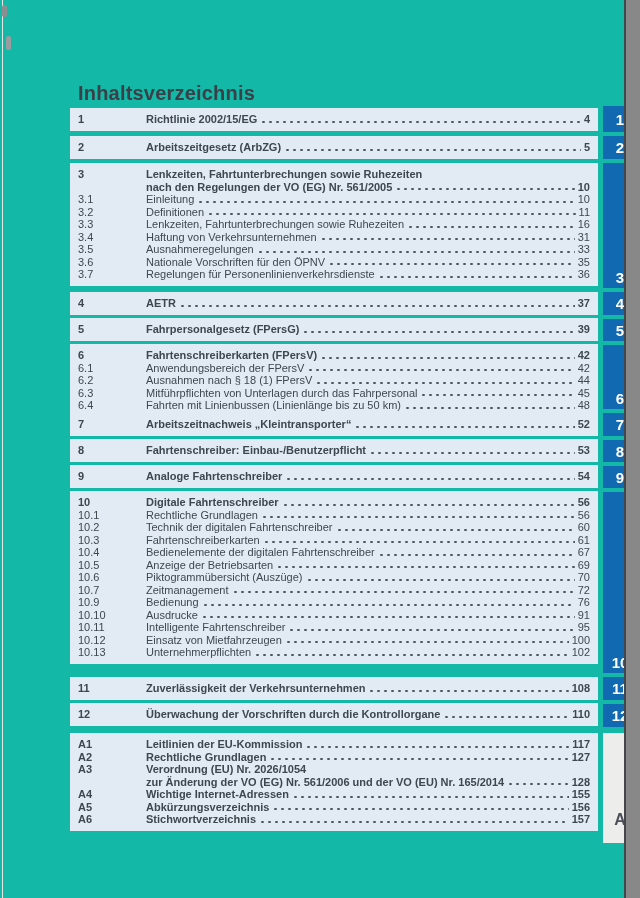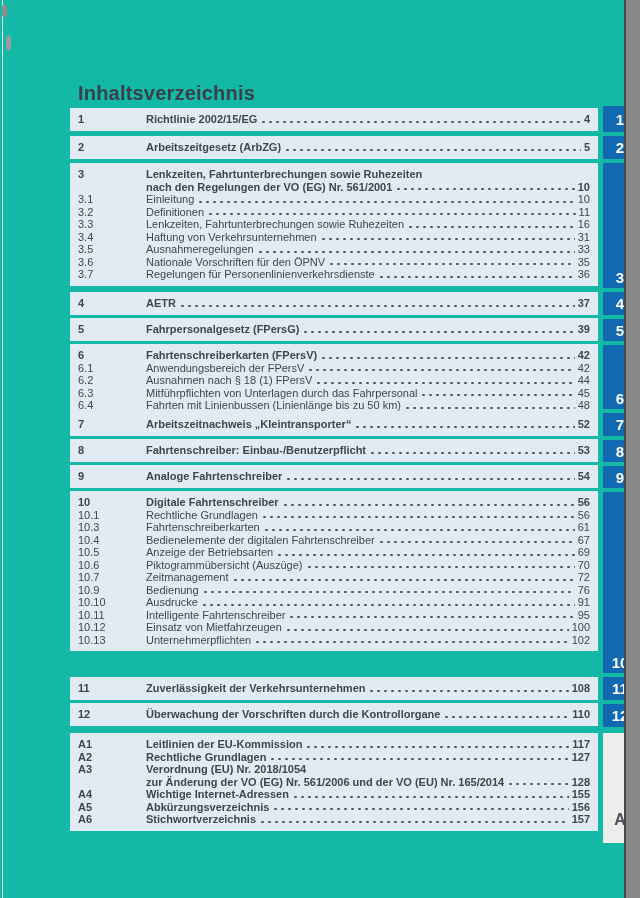--- a/index.html
+++ b/index.html
@@ -89,21 +89,21 @@
         </div>
       </div>
       <div class="block" style="top: 163px; background: rgb(226, 235, 244);">
         <div class="row bold">
           <span class="num">3</span>
           <span class="lines">
             <span class="line">
               <span class="t">Lenkzeiten, Fahrtunterbrechungen sowie Ruhezeiten</span>
             </span>
             <span class="line">
-              <span class="t">nach den Regelungen der VO (EG) Nr. 561/2001</span>
+              <span class="t">nach den Regelungen der VO (EG) Nr. 561/2005</span>
               <span class="leader"></span>
               <span class="pg">10</span>
             </span>
           </span>
         </div>
         <div class="row">
           <span class="num">3.1</span>
           <span class="lines">
             <span class="line">
               <span class="t">Einleitung</span>
@@ -300,20 +300,30 @@
           <span class="num">10.1</span>
           <span class="lines">
             <span class="line">
               <span class="t">Rechtliche Grundlagen</span>
               <span class="leader"></span>
               <span class="pg">56</span>
             </span>
           </span>
         </div>
         <div class="row">
+          <span class="num">10.2</span>
+          <span class="lines">
+            <span class="line">
+              <span class="t">Technik der digitalen Fahrtenschreiber</span>
+              <span class="leader"></span>
+              <span class="pg">60</span>
+            </span>
+          </span>
+        </div>
+        <div class="row">
           <span class="num">10.3</span>
           <span class="lines">
             <span class="line">
               <span class="t">Fahrtenschreiberkarten</span>
               <span class="leader"></span>
               <span class="pg">61</span>
             </span>
           </span>
         </div>
         <div class="row">
@@ -449,21 +459,21 @@
               <span class="t">Rechtliche Grundlagen</span>
               <span class="leader"></span>
               <span class="pg">127</span>
             </span>
           </span>
         </div>
         <div class="row bold">
           <span class="num">A3</span>
           <span class="lines">
             <span class="line">
-              <span class="t">Verordnung (EU) Nr. 2018/1054</span>
+              <span class="t">Verordnung (EU) Nr. 2026/1054</span>
             </span>
             <span class="line">
               <span class="t">zur Änderung der VO (EG) Nr. 561/2006 und der VO (EU) Nr. 165/2014</span>
               <span class="leader"></span>
               <span class="pg">128</span>
             </span>
           </span>
         </div>
         <div class="row bold">
           <span class="num">A4</span>

